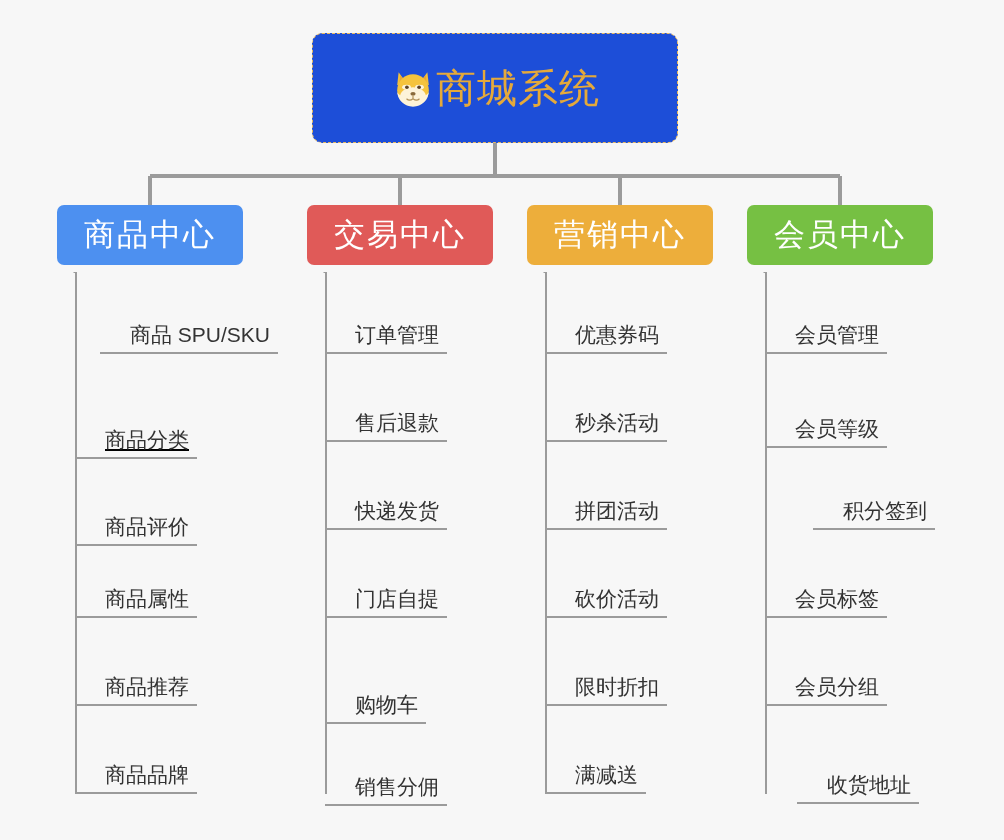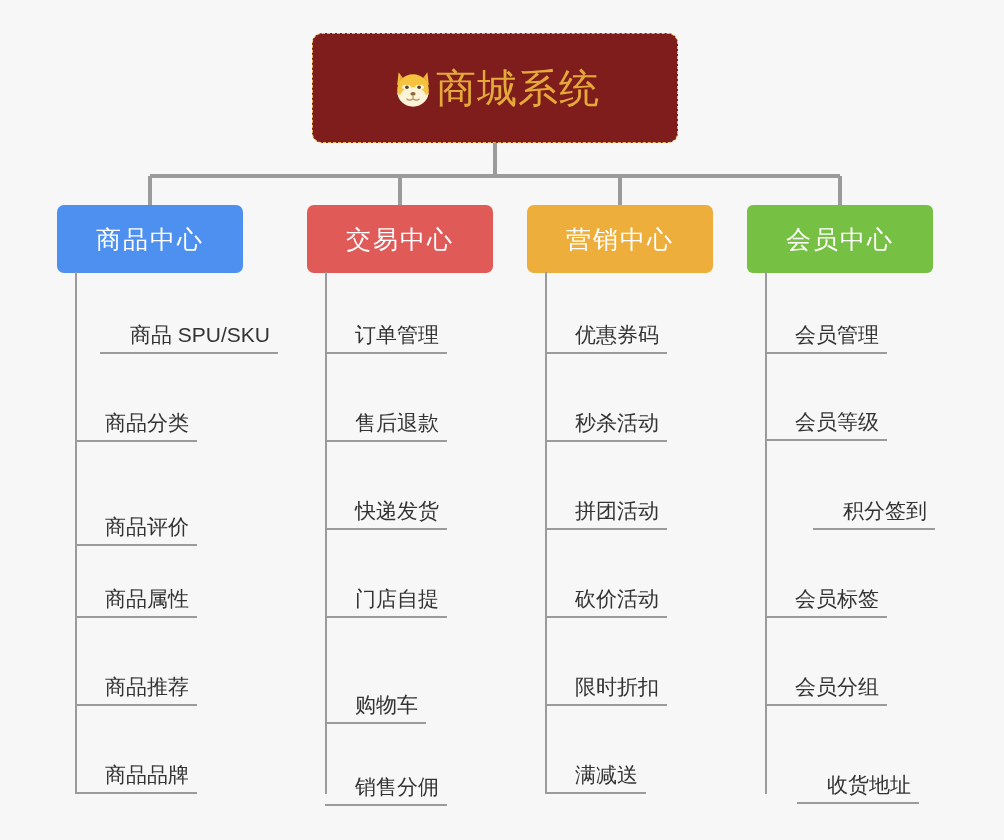--- a/index.html
+++ b/index.html
@@ -23,21 +23,21 @@
   }
 
   
   .root-node {
     position: absolute;
     left: 312px;
     top: 33px;
     width: 366px;
     height: 110px;
     box-sizing: border-box;
-    background: #7f1d1d;
+    background: #1d4ed8;
     border: 1px dashed #e8b960;
     border-radius: 10px;
     display: flex;
     align-items: center;
     justify-content: center;
   }
   .root-icon {
     width: 46px;
     height: 46px;
     flex: 0 0 auto;
@@ -56,28 +56,28 @@
     position: absolute;
     left: 0; top: 0;
     width: 1004px;
     height: 840px;
     pointer-events: none;
   }
 
   
   .cat-node {
     position: absolute;
-    height: 68px;
+    height: 60px;
     box-sizing: border-box;
     border-radius: 7px;
     display: flex;
     align-items: center;
     justify-content: center;
     color: #ffffff;
-    font-size: 25px;
+    font-size: 31px;
     letter-spacing: 2px;
     white-space: nowrap;
   }
 
   
   .leaf-col {
     position: absolute;
     top: 272px;
   }
   .leaf-trunk {
@@ -145,21 +145,21 @@
 
   <div id="branches">
       <div class="cat-node" style="left: 57px; top: 205px; width: 186px; background: rgb(77, 144, 240);">
         <span>商品中心</span>
       </div>
       <div class="leaf-col" style="left: 75px;">
         <div class="leaf-trunk" style="height: 522px;"></div>
         <div class="leaf-item" style="top: -6px; padding-left: 25px;">
           <span class="leaf-label">商品 SPU/SKU</span>
         </div>
-        <div class="leaf-item" style="top: 82px;">
+        <div class="leaf-item" style="top: 99px; text-decoration: underline;">
           <span class="leaf-label">商品分类</span>
         </div>
         <div class="leaf-item" style="top: 186px;">
           <span class="leaf-label">商品评价</span>
         </div>
         <div class="leaf-item" style="top: 258px;">
           <span class="leaf-label">商品属性</span>
         </div>
         <div class="leaf-item" style="top: 346px;">
           <span class="leaf-label">商品推荐</span>
@@ -209,29 +209,29 @@
         <div class="leaf-item" style="top: 258px;">
           <span class="leaf-label">砍价活动</span>
         </div>
         <div class="leaf-item" style="top: 346px;">
           <span class="leaf-label">限时折扣</span>
         </div>
         <div class="leaf-item" style="top: 434px;">
           <span class="leaf-label">满减送</span>
         </div>
       </div>
-      <div class="cat-node" style="left: 747px; top: 205px; width: 186px; background: rgb(118, 192, 67); border-radius: 6px;">
+      <div class="cat-node" style="left: 747px; top: 205px; width: 186px; background: rgb(118, 192, 67);">
         <span>会员中心</span>
       </div>
       <div class="leaf-col" style="left: 765px;">
         <div class="leaf-trunk" style="height: 522px;"></div>
         <div class="leaf-item" style="top: -6px;">
           <span class="leaf-label">会员管理</span>
         </div>
-        <div class="leaf-item" style="top: 81px;">
+        <div class="leaf-item" style="top: 88px;">
           <span class="leaf-label">会员等级</span>
         </div>
         <div class="leaf-item" style="top: 170px; padding-left: 48px;">
           <span class="leaf-label">积分签到</span>
         </div>
         <div class="leaf-item" style="top: 258px;">
           <span class="leaf-label">会员标签</span>
         </div>
         <div class="leaf-item" style="top: 346px;">
           <span class="leaf-label">会员分组</span>

